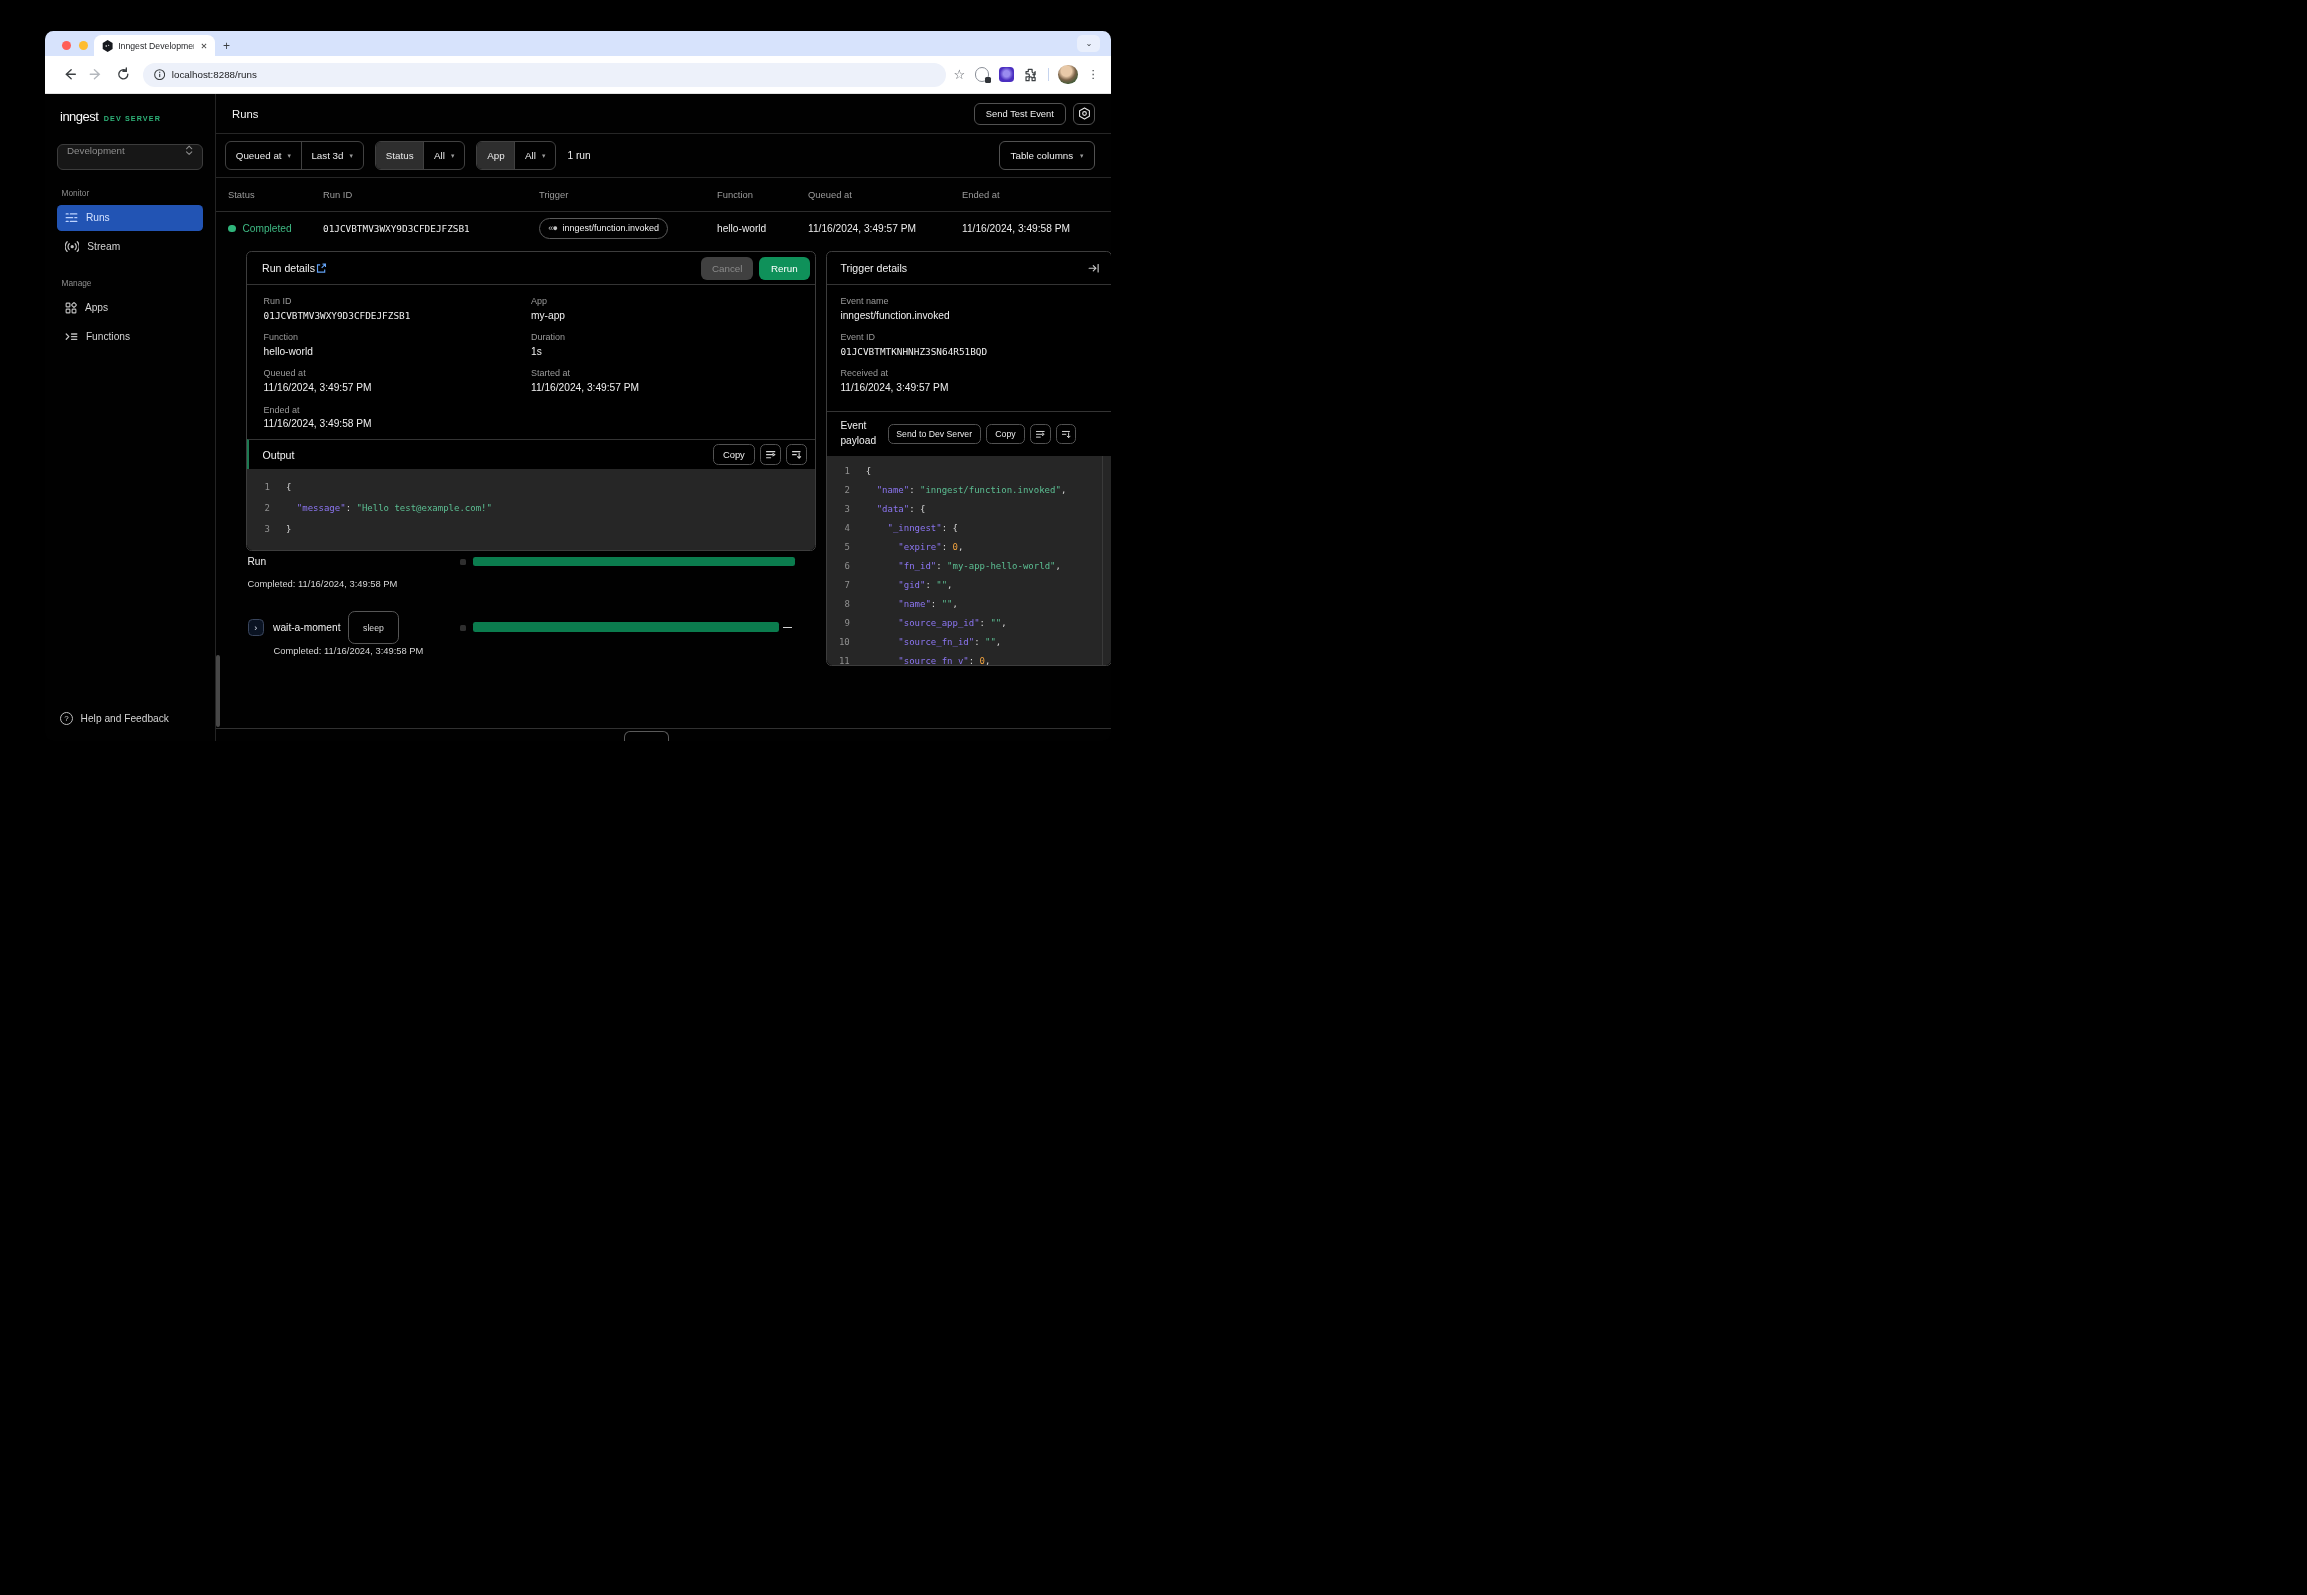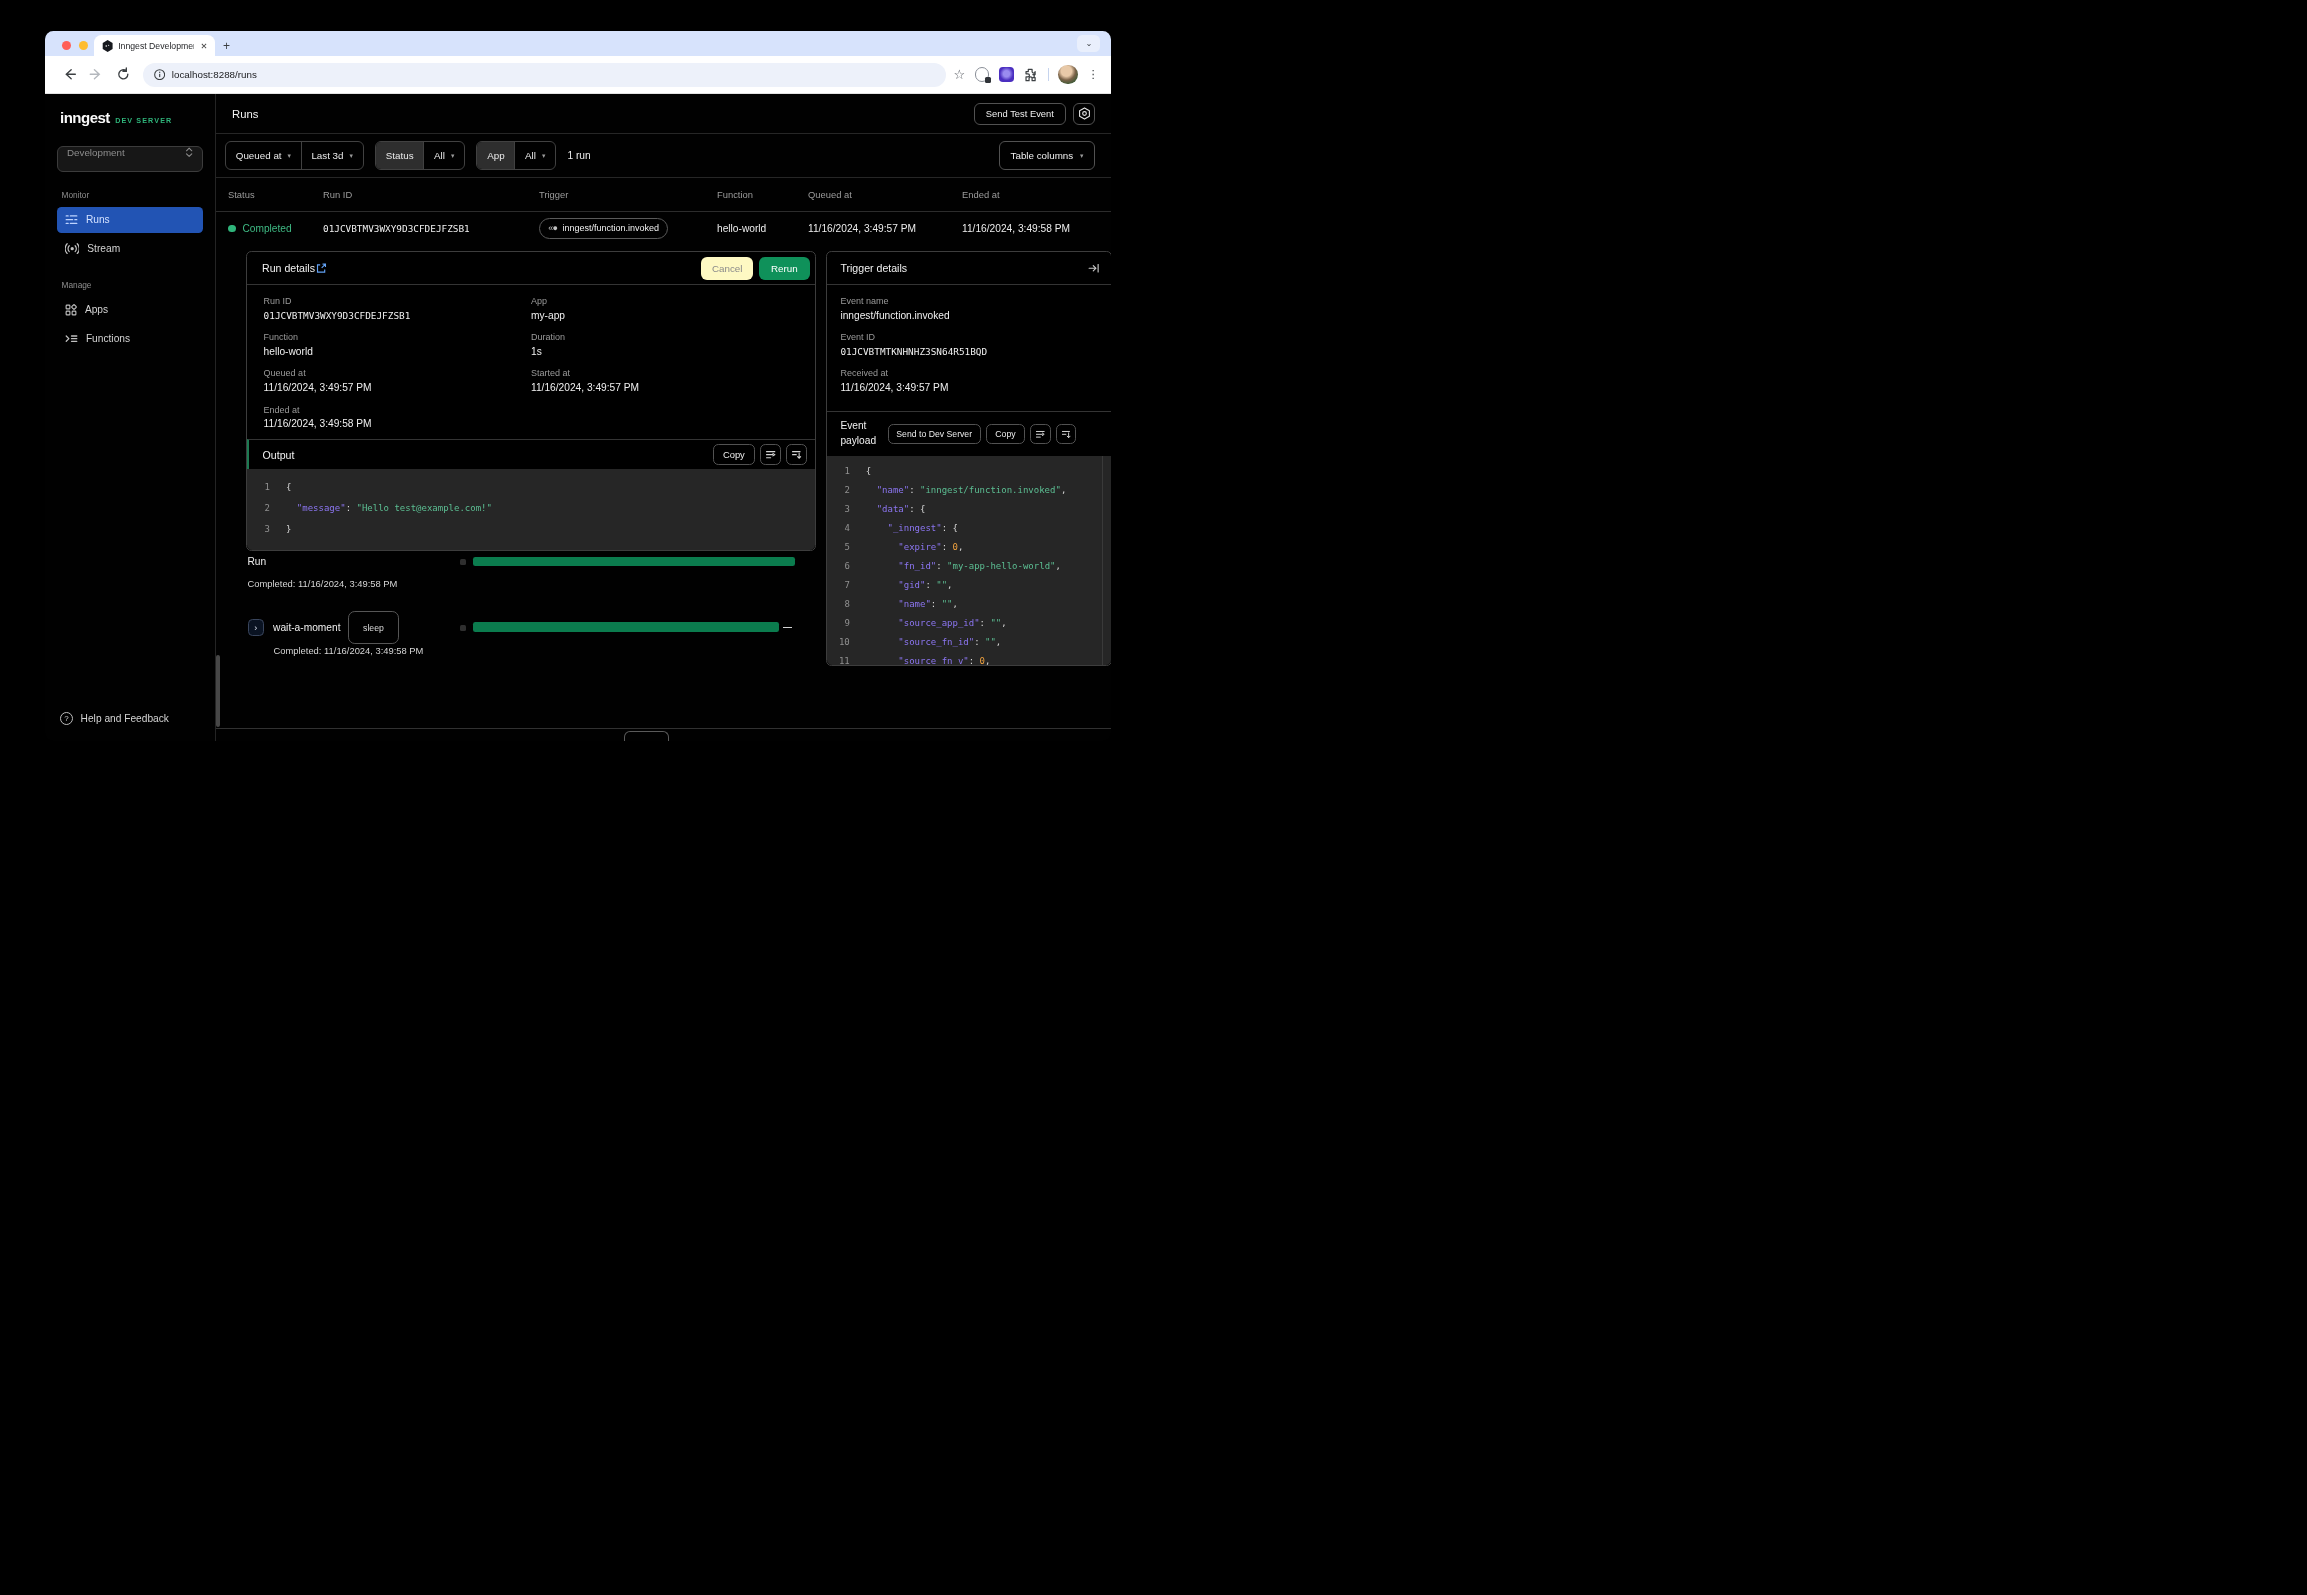--- a/index.html
+++ b/index.html
@@ -39,21 +39,21 @@
   .divider-v { width:0.8px; height:13.6px; background:#c6d4ee; }
   .avatar { width:19.6px; height:19.6px; border-radius:50%; background:radial-gradient(circle at 42% 32%, #e8c9a8 0 30%, #7a6248 52%, #3c5a36 78%, #243a22); }
   .kebab { font-size:11.3px; color:#3c4043; letter-spacing:0; }
 
   
   .app { height:647px; display:flex; background:#010101; color:#e8e8e8; }
 
   
   .sidebar { width:171px; flex:none; border-right:0.8px solid #242424; display:flex; flex-direction:column; padding:12px 12px 0; }
   .logo-row { display:flex; align-items:baseline; gap:5.3px; padding-left:3px; margin-top:3px; }
-  .logo { font-size:15px; font-weight:700; letter-spacing:-0.5px; color:#fafafa; }
+  .logo { font-size:13px; font-weight:400; letter-spacing:-0.5px; color:#fafafa; }
   .logo-badge { font-size:7.2px; font-weight:700; letter-spacing:1.1px; color:#2fb47a; }
   .env-select { margin-top:19.6px; height:26.4px; background:#171717; border:0.8px solid #3c3c3c; border-radius:6px;
                 display:flex; align-items:flex-start; justify-content:space-between; padding:0 9px; }
   .env-select span { font-size:9.8px; color:#8d8d8d; }
   .side-label { margin:18px 0 4.5px 4.5px; font-size:8.3px; color:#8f8f8f; }
   .side-item { height:26.4px; border-radius:4.5px; display:flex; align-items:center; gap:8.3px; padding:0 7.6px; margin-top:2.3px;
                font-size:10.2px; color:#d4d4d4; }
   .side-item svg { flex:none; }
   .side-item.active { background:#2254b4; color:#d4e2ff; }
   .side-help { margin-top:auto; margin-bottom:9px; display:flex; align-items:center; gap:7.6px; padding:0 3px; height:27px;
@@ -102,21 +102,21 @@
   .trig-pill .txt { font-size:9px; color:#f2f2f2; }
   .cell-text { font-size:10.2px; color:#ededed; }
 
   
   .details { flex:1; padding:6px 0 0 30px; display:flex; gap:9.8px; min-height:0; }
   .left-col { width:570px; flex:none; }
   .card { border:0.8px solid #3d3d3d; border-radius:5.3px; background:#000; }
   .rd-header { height:33px; display:flex; align-items:center; padding:0 5.3px 0 15px; border-bottom:0.8px solid #343434; }
   .rd-title { font-size:10.6px; color:#f2f2f2; display:flex; align-items:center; gap:1px; }
   .rd-actions { margin-left:auto; display:flex; gap:6px; }
-  .btn-cancel { height:23px; border:none; border-radius:6px; background:#fef9c3; color:#8a8a8a; font-size:9.8px; font-family:inherit; padding:0 10.6px; }
+  .btn-cancel { height:23px; border:none; border-radius:6px; background:#404040; color:#8a8a8a; font-size:9.8px; font-family:inherit; padding:0 10.6px; }
   .btn-rerun { height:23px; border:none; border-radius:6px; background:#0f915a; color:#fff; font-size:9.8px; font-family:inherit; padding:0 12px; }
   .rd-body { display:grid; grid-template-columns:1fr 1fr; row-gap:11.3px; padding:11.3px 16.6px 9.8px; }
   .field .lbl { font-size:9px; color:#9a9a9a; margin-bottom:3.8px; }
   .field .val { font-size:10.2px; color:#f0f0f0; }
   .field .val.mono { font-size:9.4px; }
   .link { color:#62a1f4; }
 
   .out-header { height:30px; display:flex; align-items:center; padding:0 7.6px 0 13.6px; border-left:2.3px solid #1c7a52; border-top:0.8px solid #343434; }
   .out-title { font-size:10.6px; color:#f2f2f2; }
   .out-actions { margin-left:auto; display:flex; gap:5.3px; }

